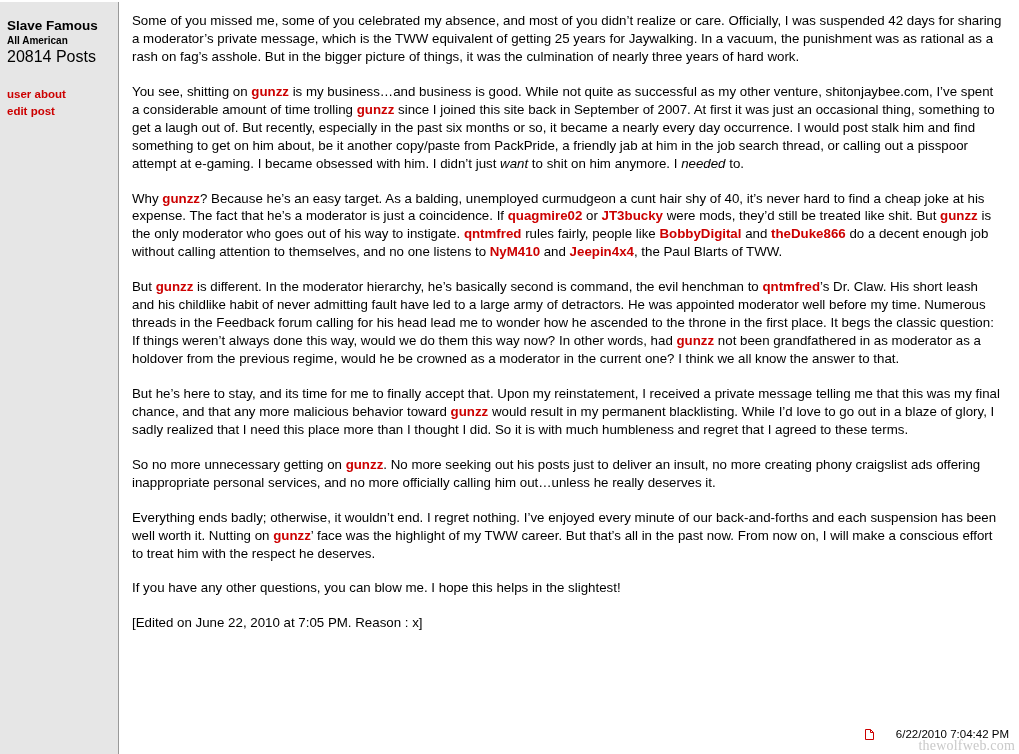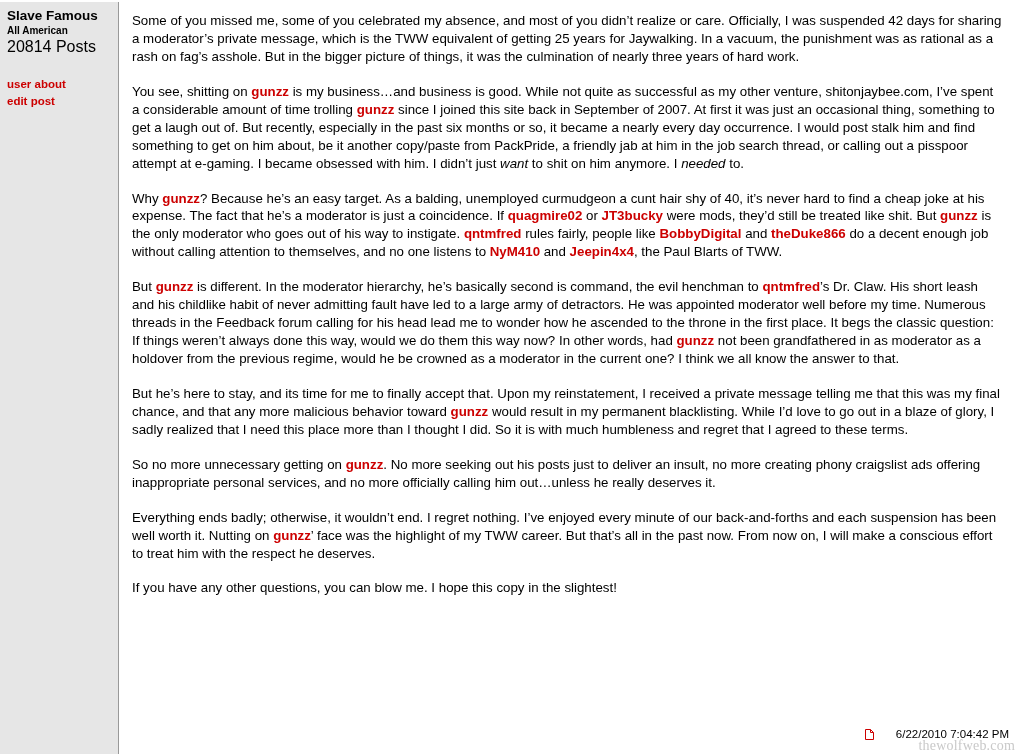--- a/index.html
+++ b/index.html
@@ -23,21 +23,21 @@
     border-top: 2px solid #ffffff;
     border-right: 2px solid #ffffff;
     background: #ffffff;
   }
   
   .author-col {
     width: 119px;
     min-width: 119px;
     background: #e6e6e6;
     border-right: 1px solid #999999;
-    padding: 6px 6px 6px 7px;
+    padding: 16px 6px 6px 7px;
     box-sizing: border-box;
   }
   .author-name {
     font-weight: bold;
     font-size: 13.5px;
     color: #000000;
     line-height: 1.15;
     margin-bottom: 1px;
   }
   .author-title {
@@ -133,22 +133,23 @@
 
   <div class="body-col">
     <div id="paragraphs">
         <p class="para"><span>Some of you missed me, some of you celebrated my absence, and most of you didn’t realize or care. Officially, I was suspended 42 days for sharing a moderator’s private message, which is the TWW equivalent of getting 25 years for Jaywalking. In a vacuum, the punishment was as rational as a rash on fag’s asshole. But in the bigger picture of things, it was the culmination of nearly three years of hard work.</span></p>
         <p class="para"><span>You see, shitting on </span><span class="u">gunzz</span><span> is my business…and business is good. While not quite as successful as my other venture, shitonjaybee.com, I’ve spent a considerable amount of time trolling </span><span class="u">gunzz</span><span> since I joined this site back in September of 2007. At first it was just an occasional thing, something to get a laugh out of. But recently, especially in the past six months or so, it became a nearly every day occurrence. I would post stalk him and find something to get on him about, be it another copy/paste from PackPride, a friendly jab at him in the job search thread, or calling out a pisspoor attempt at e-gaming. I became obsessed with him. I didn’t just </span><em class="ital">want</em><span> to shit on him anymore. I </span><em class="ital">needed</em><span> to.</span></p>
         <p class="para"><span>Why </span><span class="u">gunzz</span><span>? Because he’s an easy target. As a balding, unemployed curmudgeon a cunt hair shy of 40, it’s never hard to find a cheap joke at his expense. The fact that he’s a moderator is just a coincidence. If </span><span class="u">quagmire02</span><span> or </span><span class="u">JT3bucky</span><span> were mods, they’d still be treated like shit. But </span><span class="u">gunzz</span><span> is the only moderator who goes out of his way to instigate. </span><span class="u">qntmfred</span><span> rules fairly, people like </span><span class="u">BobbyDigital</span><span> and </span><span class="u">theDuke866</span><span> do a decent enough job without calling attention to themselves, and no one listens to </span><span class="u">NyM410</span><span> and </span><span class="u">Jeepin4x4</span><span>, the Paul Blarts of TWW.</span></p>
         <p class="para"><span>But </span><span class="u">gunzz</span><span> is different. In the moderator hierarchy, he’s basically second is command, the evil henchman to </span><span class="u">qntmfred</span><span>’s Dr. Claw. His short leash and his childlike habit of never admitting fault have led to a large army of detractors. He was appointed moderator well before my time. Numerous threads in the Feedback forum calling for his head lead me to wonder how he ascended to the throne in the first place. It begs the classic question: If things weren’t always done this way, would we do them this way now? In other words, had </span><span class="u">gunzz</span><span> not been grandfathered in as moderator as a holdover from the previous regime, would he be crowned as a moderator in the current one? I think we all know the answer to that.</span></p>
         <p class="para"><span>But he’s here to stay, and its time for me to finally accept that. Upon my reinstatement, I received a private message telling me that this was my final chance, and that any more malicious behavior toward </span><span class="u">gunzz</span><span> would result in my permanent blacklisting. While I’d love to go out in a blaze of glory, I sadly realized that I need this place more than I thought I did. So it is with much humbleness and regret that I agreed to these terms.</span></p>
         <p class="para"><span>So no more unnecessary getting on </span><span class="u">gunzz</span><span>. No more seeking out his posts just to deliver an insult, no more creating phony craigslist ads offering inappropriate personal services, and no more officially calling him out…unless he really deserves it.</span></p>
         <p class="para"><span>Everything ends badly; otherwise, it wouldn’t end. I regret nothing. I’ve enjoyed every minute of our back-and-forths and each suspension has been well worth it. Nutting on </span><span class="u">gunzz</span><span>’ face was the highlight of my TWW career. But that’s all in the past now. From now on, I will make a conscious effort to treat him with the respect he deserves.</span></p>
-        <p class="para"><span>If you have any other questions, you can blow me. I hope this copy in the slightest!</span></p>
+        <p class="para"><span>If you have any other questions, you can blow me. I hope this helps in the slightest!</span></p>
       </div>
+    <div class="edited">[Edited on June 22, 2010 at 7:05 PM. Reason : x]</div>
 
     <div class="timestamp-row">
       <span class="page-icon">
         <svg width="9" height="11" viewBox="0 0 9 11">
           <path d="M0.5 0.5 H5.5 L8.5 3.5 V10.5 H0.5 Z" fill="#ffffff" stroke="#cc0000" stroke-width="1"></path>
           <path d="M5.5 0.5 V3.5 H8.5" fill="none" stroke="#cc0000" stroke-width="1"></path>
         </svg>
       </span>
       <span>6/22/2010 7:04:42 PM</span>
     </div>

